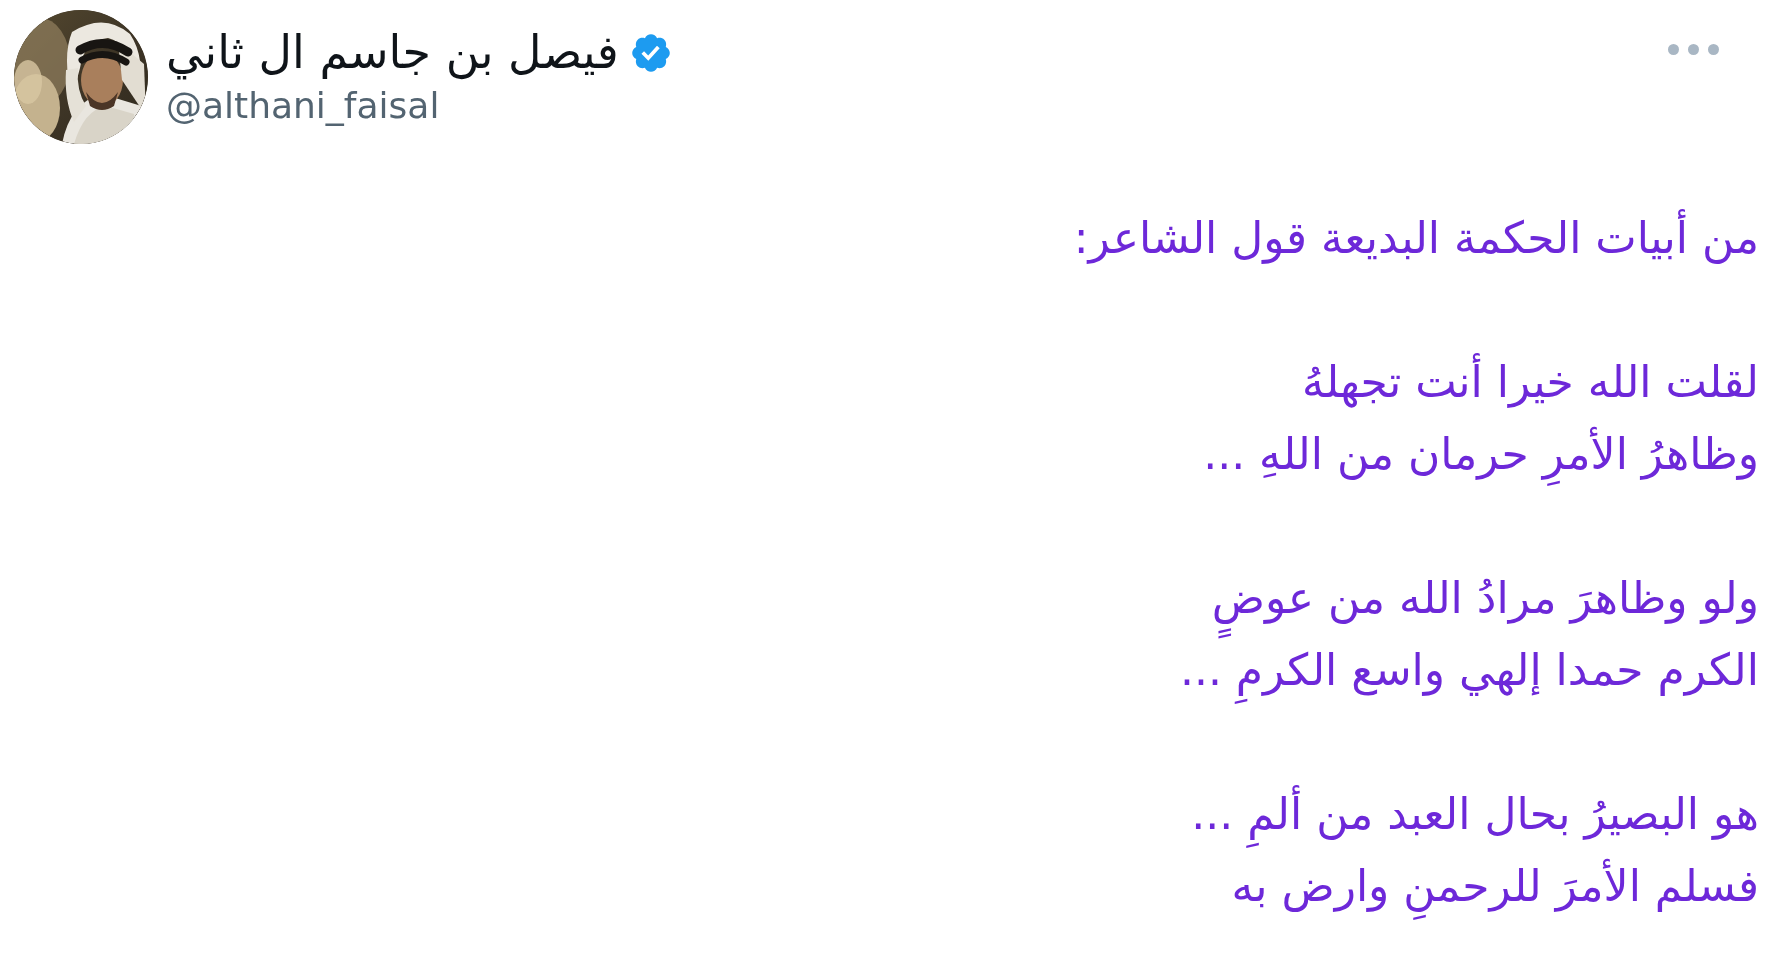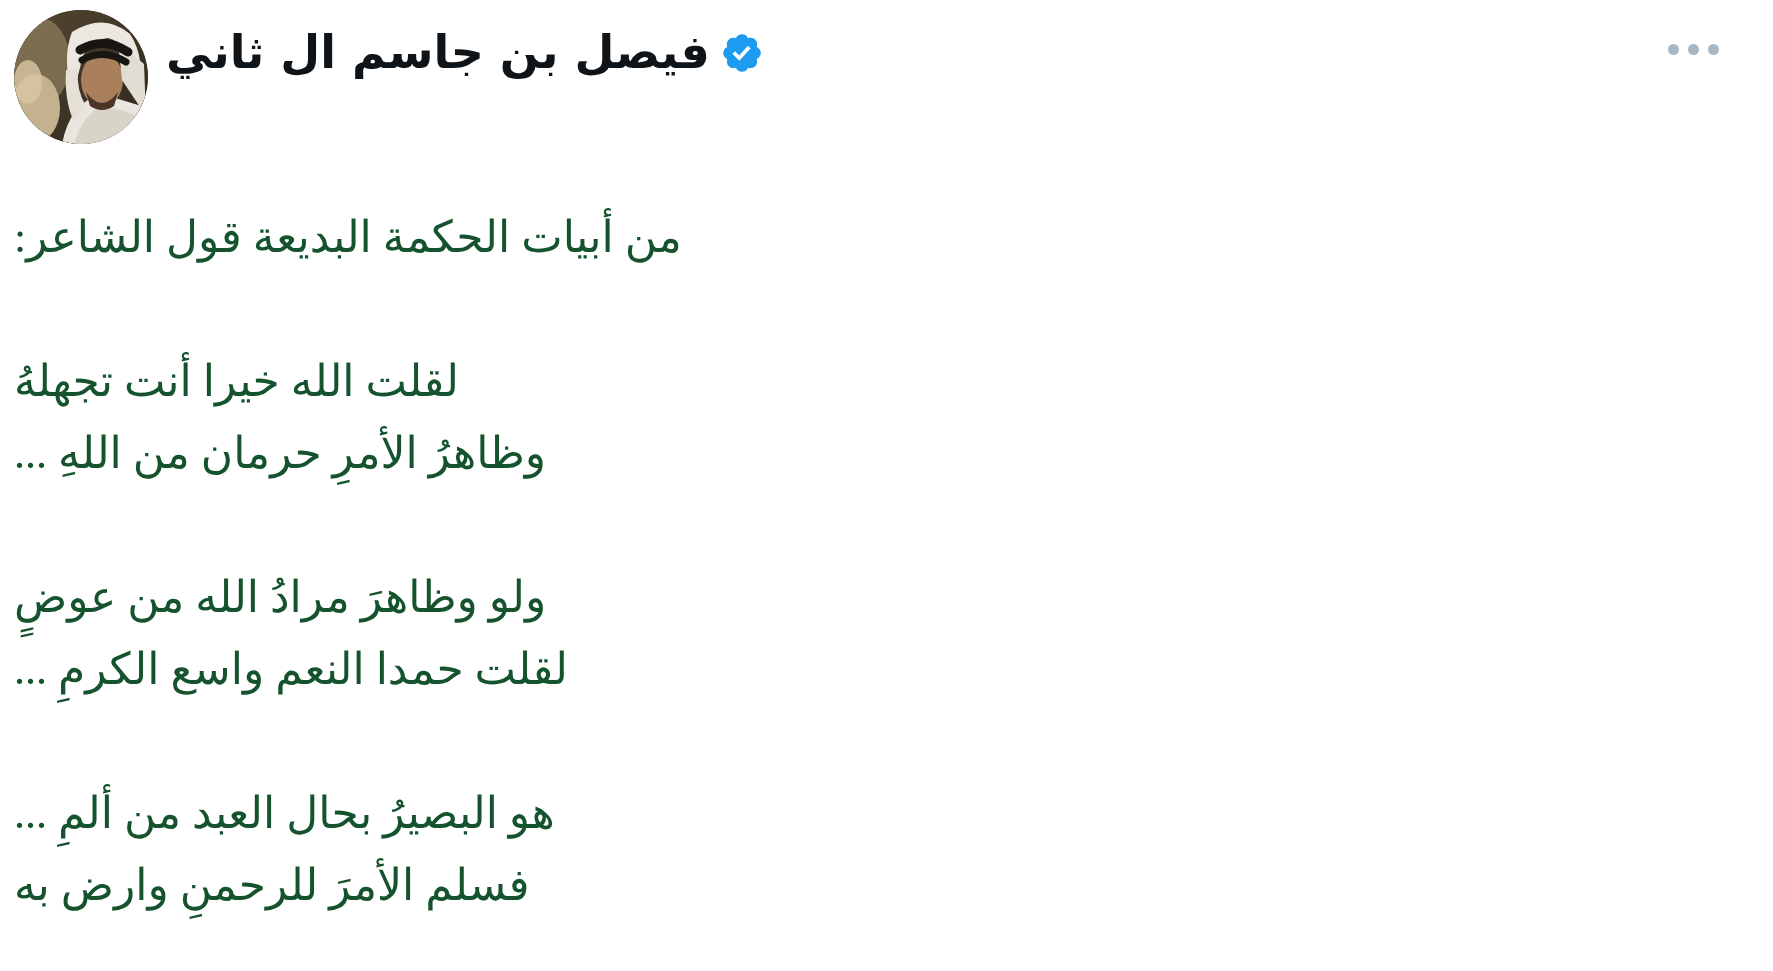--- a/index.html
+++ b/index.html
@@ -34,21 +34,21 @@
     padding-top: 14px;
     min-width: 0;
   }
   .name-row {
     display: flex;
     align-items: center;
     gap: 10px;
   }
   .display-name {
     font-size: 46px;
-    font-weight: bold;
+    font-weight: normal;
     color: #0f1419;
     line-height: 1.25;
     unicode-bidi: plaintext;
     cursor: pointer;
   }
   .verified-badge {
     width: 44px; height: 44px;
     flex: 0 0 auto;
     cursor: pointer;
   }
@@ -69,25 +69,24 @@
   }
   .more-button .dot {
     width: 11px; height: 11px;
     border-radius: 50%;
     background: #a9b7c4;
   }
   
   .tweet-body {
     margin-top: 48px;
     direction: rtl;
-    text-align: left;
+    text-align: right;
     font-size: 44px;
-    color: #14532d;
+    color: #6d28d9;
     line-height: 72px;
-    font-family: Liberation Serif, serif;
   }
   .tweet-line {
     min-height: 72px;
     white-space: pre-wrap;
   }
 </style>
 </head>
 <body>
 
 <div class="tweet">
@@ -128,38 +127,39 @@
 
     <div class="id-block">
       <div class="name-row">
         <span class="display-name">فيصل بن جاسم ال ثاني</span>
         <span class="verified-badge">
           <svg viewBox="0 0 24 24" width="44" height="44" xmlns="http://www.w3.org/2000/svg">
             <path fill="#1d9bf0" fill-rule="evenodd" d="M22.25 12c0-1.43-.88-2.67-2.19-3.34.46-1.39.2-2.9-.81-3.91s-2.52-1.27-3.91-.81c-.66-1.31-1.91-2.19-3.34-2.19s-2.67.88-3.33 2.19c-1.4-.46-2.91-.2-3.92.81s-1.26 2.52-.8 3.91c-1.31.67-2.2 1.91-2.2 3.34s.89 2.67 2.2 3.34c-.46 1.39-.21 2.9.8 3.91s2.52 1.26 3.91.81c.67 1.31 1.91 2.19 3.34 2.19s2.68-.88 3.34-2.19c1.39.45 2.9.2 3.91-.81s1.27-2.52.81-3.91c1.31-.67 2.19-1.91 2.19-3.34zm-11.71 4.2L6.8 12.46l1.41-1.42 2.26 2.26 4.8-5.23 1.47 1.36-6.2 6.77z"></path>
           </svg>
         </span>
       </div>
+      <div class="handle">@althani_faisal</div>
     </div>
 
     <div class="more-button">
       <span style="display:flex; gap:9px;">
         <span class="dot"></span>
           <span class="dot"></span>
           <span class="dot"></span>
       </span>
     </div>
 
   </div>
 
   <div class="tweet-body" id="tweet-body">
       <div class="tweet-line">من أبيات الحكمة البديعة قول الشاعر:</div>
       <div class="tweet-line">&nbsp;</div>
       <div class="tweet-line">لقلت الله خيرا أنت تجهلهُ</div>
       <div class="tweet-line">وظاهرُ الأمرِ حرمان من اللهِ ...</div>
       <div class="tweet-line">&nbsp;</div>
       <div class="tweet-line">ولو وظاهرَ مرادُ الله من عوضٍ</div>
-      <div class="tweet-line">لقلت حمدا النعم واسع الكرمِ ...</div>
+      <div class="tweet-line">الكرم حمدا إلهي واسع الكرمِ ...</div>
       <div class="tweet-line">&nbsp;</div>
       <div class="tweet-line">هو البصيرُ بحال العبد من ألمِ ...</div>
       <div class="tweet-line">فسلم الأمرَ للرحمنِ وارض به</div>
     </div>
 
 </div>
 
 </body></html>

